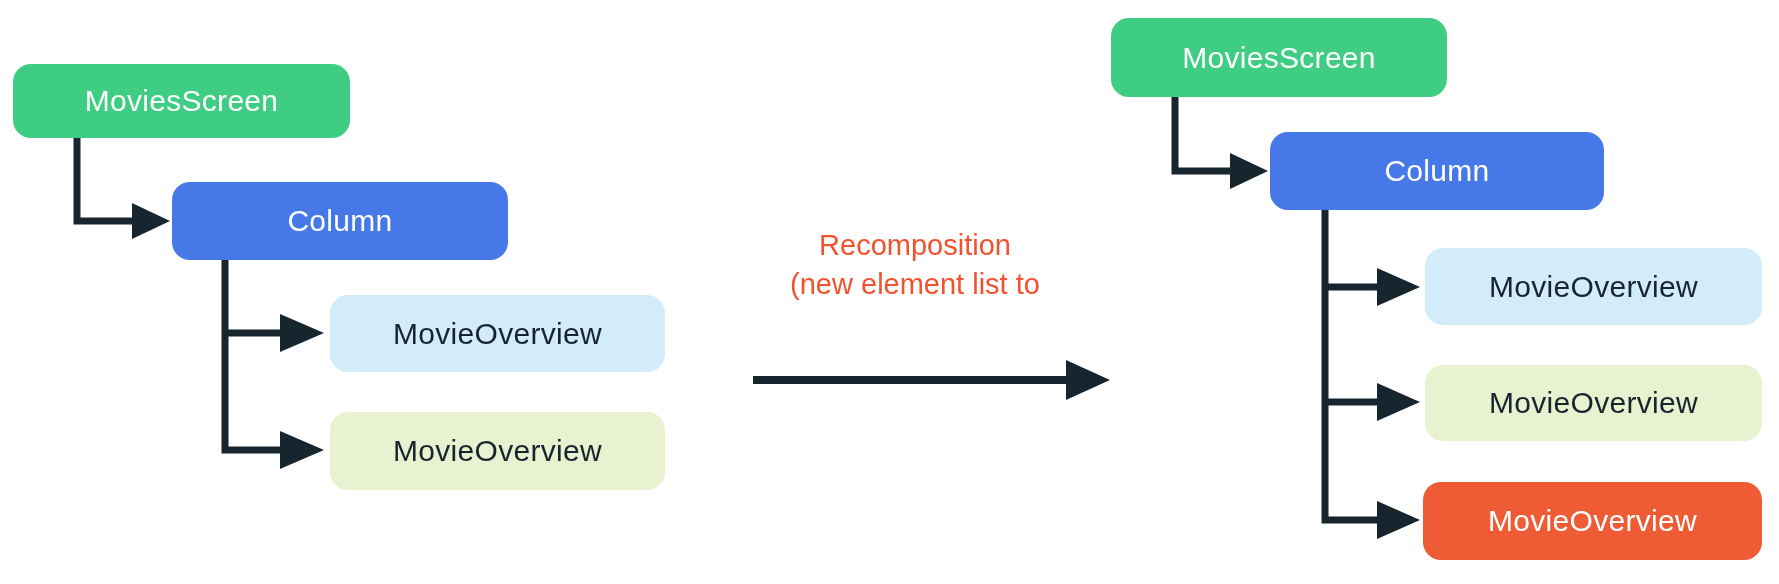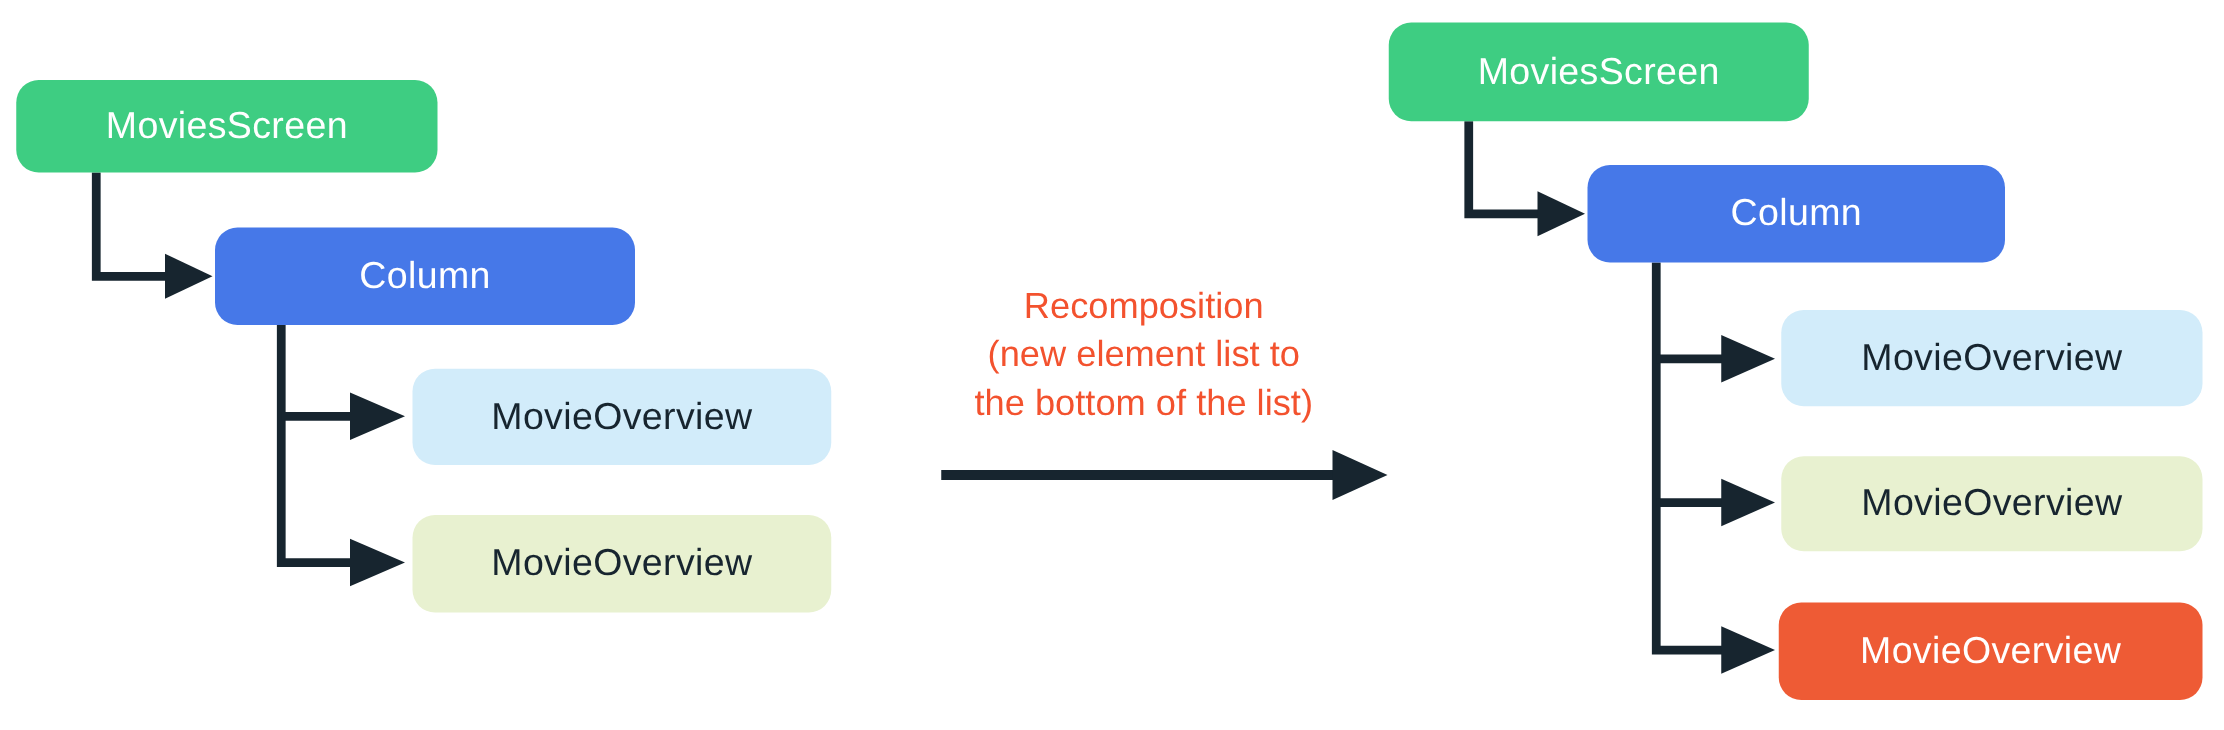--- a/index.html
+++ b/index.html
@@ -97,21 +97,20 @@
 
   <div class="node" style="left: 172px; top: 182px; width: 336px; height: 78px; background-color: rgb(70, 120, 232); color: rgb(255, 255, 255);">Column</div>
 
   <div class="node" style="left: 330px; top: 295px; width: 335px; height: 77px; background-color: rgb(210, 236, 250); color: rgb(23, 37, 47);">MovieOverview</div>
 
   <div class="node" style="left: 330px; top: 412px; width: 335px; height: 78px; background-color: rgb(232, 241, 208); color: rgb(23, 37, 47);">MovieOverview</div>
 
   <div class="annotation" style="color: rgb(243, 82, 46);">
     <div>Recomposition</div>
     <div>(new element list to</div>
-    <div>the bottom of the list)</div>
   </div>
 
   <div class="node" style="left: 1111px; top: 18px; width: 336px; height: 79px; background-color: rgb(62, 205, 130); color: rgb(255, 255, 255);">MoviesScreen</div>
 
   <div class="node" style="left: 1270px; top: 132px; width: 334px; height: 78px; background-color: rgb(70, 120, 232); color: rgb(255, 255, 255);">Column</div>
 
   <div class="node" style="left: 1425px; top: 248px; width: 337px; height: 77px; background-color: rgb(210, 236, 250); color: rgb(23, 37, 47);">MovieOverview</div>
 
   <div class="node" style="left: 1425px; top: 365px; width: 337px; height: 76px; background-color: rgb(232, 241, 208); color: rgb(23, 37, 47);">MovieOverview</div>
 

